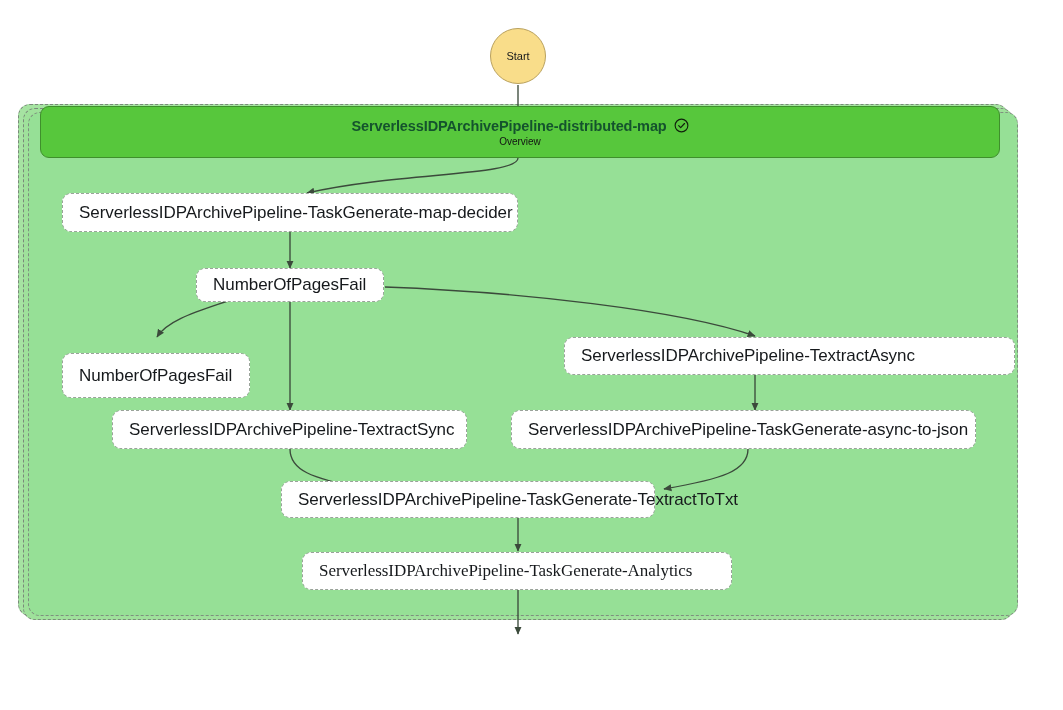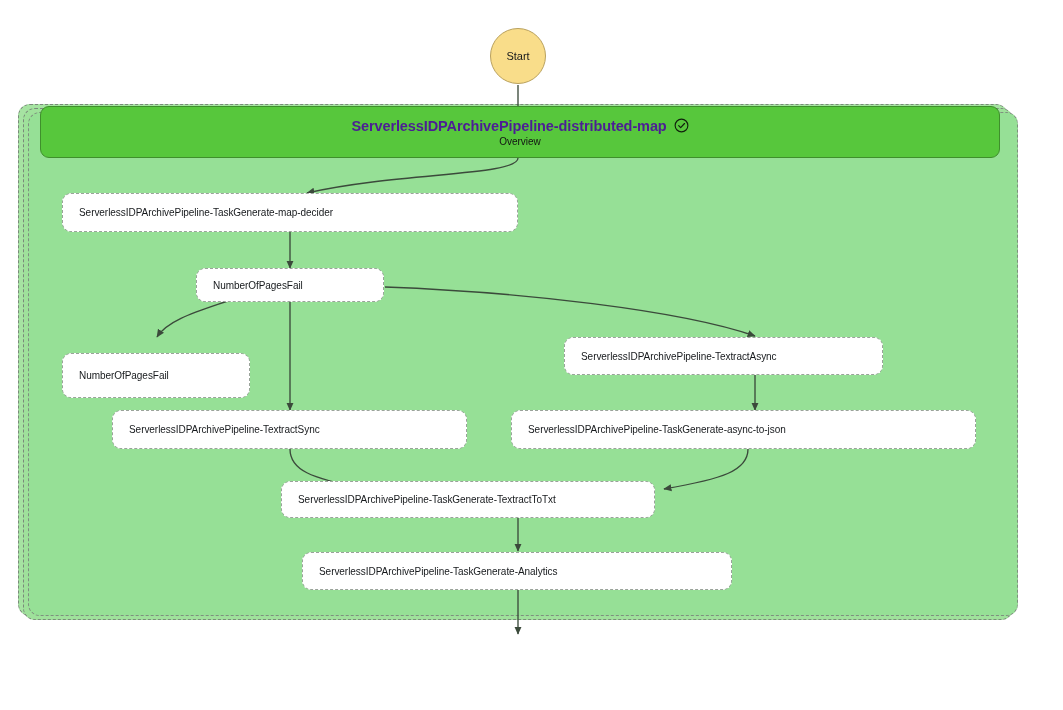--- a/index.html
+++ b/index.html
@@ -64,42 +64,42 @@
   }
   .map-header-title-row {
     display: flex;
     align-items: center;
     gap: 7px;
     line-height: 1;
   }
   .map-header-title {
     font-size: 14.5px;
     font-weight: bold;
-    color: #4c1d95;
+    color: #14532d;
     letter-spacing: -0.1px;
   }
   .map-header-sub {
     font-size: 10px;
     color: #121212;
     line-height: 1;
   }
   .check-icon { display: block; }
 
   
   .node {
     position: absolute;
     background: #ffffff;
     border: 1.4px dashed #9aa39a;
     border-radius: 9px;
     box-sizing: border-box;
     display: flex;
     align-items: center;
     padding: 0 16px;
     color: #16191c;
-    font-size: 10px;
+    font-size: 17px;
     white-space: nowrap;
     letter-spacing: -0.05px;
   }
 
   
   .terminal {
     position: absolute;
     width: 56px;
     height: 56px;
     border-radius: 50%;
@@ -191,33 +191,33 @@
   </div>
 
   <div class="node" style="left:196px; top:268px; width:188px; height:34px;">
     <span>NumberOfPagesFail</span>
   </div>
 
   <div class="node" style="left:62px;  top:353px; width:188px; height:45px;">
     <span>NumberOfPagesFail</span>
   </div>
 
-  <div class="node" style="left:564px; top:337px; width:319px; height:38px;">
+  <div class="node" style="left:564px; top:337px; width:451px; height:38px;">
     <span>ServerlessIDPArchivePipeline-TextractAsync</span>
   </div>
 
   <div class="node" style="left:511px; top:410px; width:465px; height:39px;">
     <span>ServerlessIDPArchivePipeline-TaskGenerate-async-to-json</span>
   </div>
 
   <div class="node" style="left:112px; top:410px; width:355px; height:39px;">
     <span>ServerlessIDPArchivePipeline-TextractSync</span>
   </div>
 
   <div class="node" style="left:281px; top:481px; width:374px; height:37px;">
     <span>ServerlessIDPArchivePipeline-TaskGenerate-TextractToTxt</span>
   </div>
 
-  <div class="node" style="left:302px; top:552px; width:430px; height:38px;">
+  <div class="node" style="left:302px; top:552px; width:430px; height:38px;font-family:Liberation Serif, serif;">
     <span>ServerlessIDPArchivePipeline-TaskGenerate-Analytics</span>
   </div>
 
 </div>
 
 </body></html>

